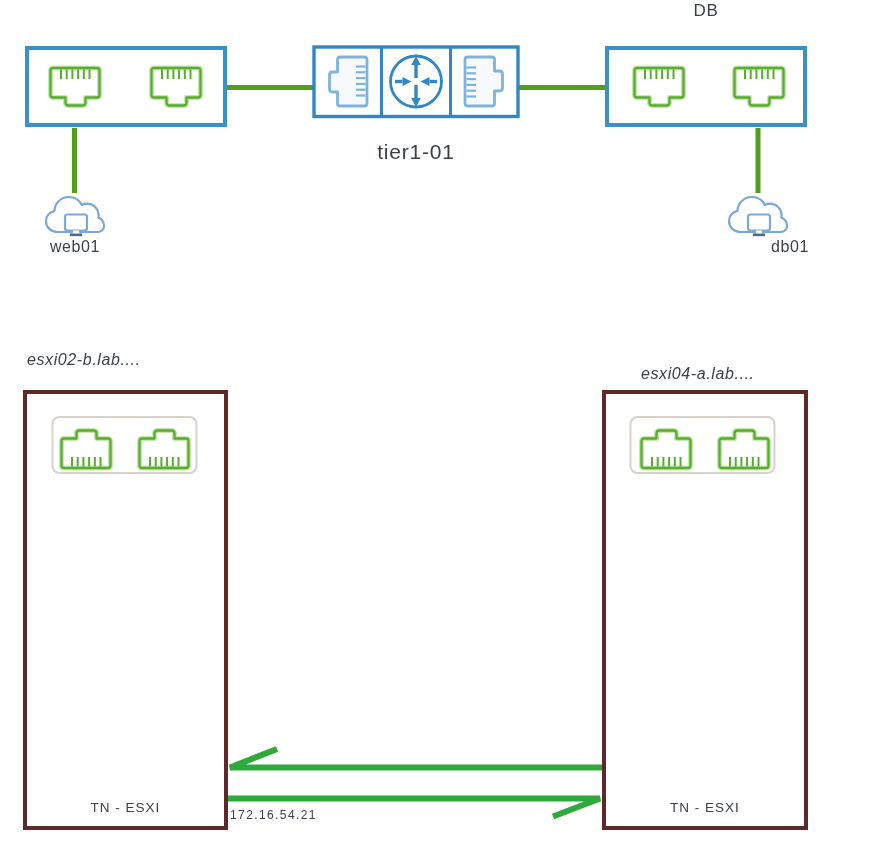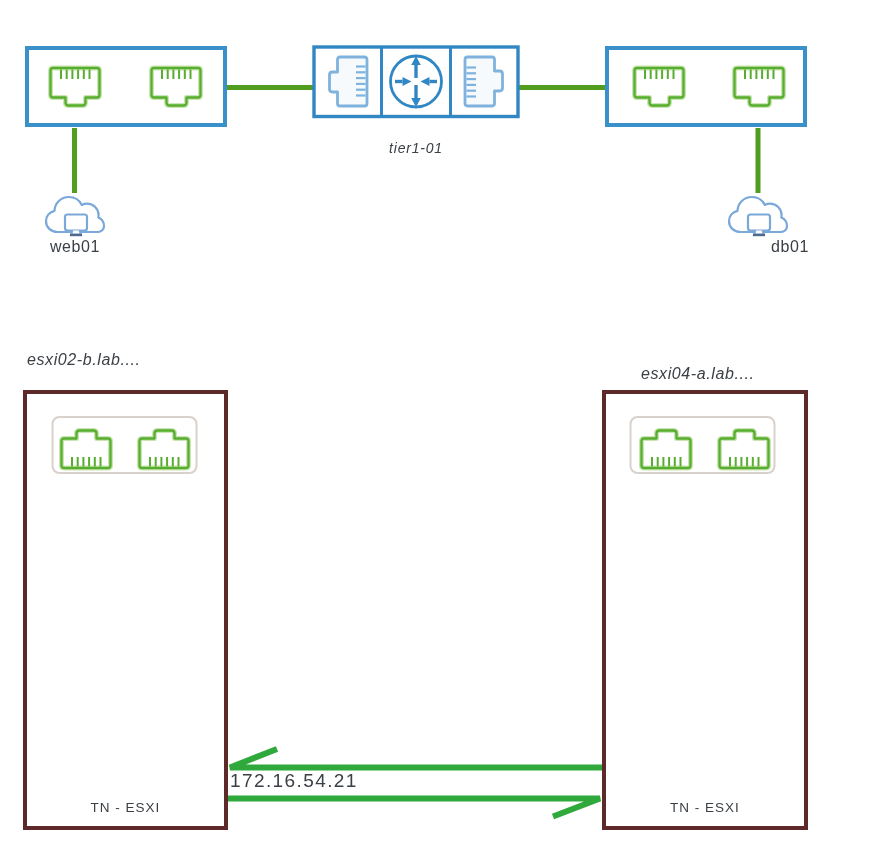--- a/index.html
+++ b/index.html
@@ -20,24 +20,24 @@
     position:relative;width:872px;height:846px;background:#ffffff;overflow:hidden;
     font-family:"Liberation Sans",sans-serif;
   }
   #diagram-svg{position:absolute;left:0;top:0;}
   .lbl{
     position:absolute;color:var(--label-color);white-space:nowrap;
     font-family:"Liberation Sans",sans-serif;line-height:1.15;
   }
   .seg-lbl{font-size:17px;text-align:center;letter-spacing:.6px;}
   .vm-lbl{font-size:16px;text-align:center;letter-spacing:.6px;}
-  .router-lbl{font-size:14px;text-align:center;letter-spacing:.8px;font-style:italic;}
+  .router-lbl{font-size:21px;text-align:center;letter-spacing:.8px;}
   .host-lbl{font-size:16px;letter-spacing:.6px;font-style:italic;}
   .tn-lbl{font-size:13.5px;text-align:center;letter-spacing:1px;}
-  .ip-lbl{font-size:19px;letter-spacing:1.4px;}
+  .ip-lbl{font-size:12px;letter-spacing:1.4px;margin-top:39px;}
 </style>
 </head>
 <body>
 
 <div id="canvas">
 
   <svg id="diagram-svg" width="872" height="846" viewBox="0 0 872 846">
     <defs>
 
       <g id="port-g">
@@ -132,20 +132,21 @@
       <use href="#port-g" transform="translate(718,470) scale(1,-1)"></use>
     </g>
 
     <g fill="none" style="stroke:var(--arrow-green)" stroke-width="6" stroke-linejoin="miter">
       <path d="M277,749 L230,767.5 L602,767.5"></path>
       <path d="M553,816.5 L600,798.5 L228,798.5"></path>
     </g>
   </svg>
 
 
+  <div class="lbl seg-lbl" style="left:607px;top:1px;width:198px">DB</div>
 
   <div class="lbl router-lbl" style="left:312px;top:140px;width:208px">tier1-01</div>
 
   <div class="lbl vm-lbl" style="left:25px;top:238px;width:100px">web01</div>
 
   <div class="lbl vm-lbl" style="left:740px;top:238px;width:100px">db01</div>
 
   <div class="lbl host-lbl" style="left:27px;top:351px">esxi02-b.lab....</div>
 
   <div class="lbl host-lbl" style="left:641px;top:365px">esxi04-a.lab....</div>

